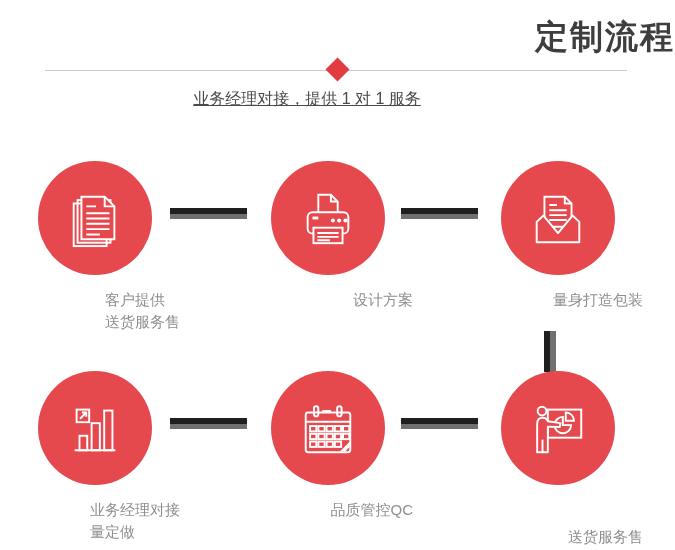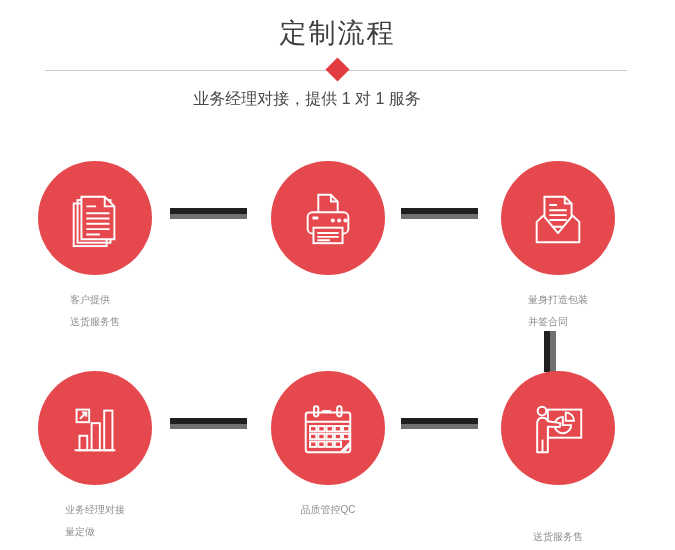--- a/index.html
+++ b/index.html
@@ -8,32 +8,32 @@
     --title-gray:#3e3e3e;
     --subtitle-gray:#4a4a4a;
     --label-gray:#8f8f8f;
     --connector-dark:#1f1f1f;
     --connector-light:#707070;
     --divider-gray:#cbcbcb;
   }
   html,body{margin:0;padding:0;background:#fff;}
   body{font-family:"Liberation Sans","DejaVu Sans",sans-serif;}
   .canvas{position:relative;width:675px;height:550px;background:#fff;overflow:hidden;}
-  .title{position:absolute;top:15px;left:0;width:675px;text-align:center;
-         font-size:27px;font-weight:normal;letter-spacing:2px;color:var(--title-gray);}
+  .title{position:absolute;top:15px;left:0;width:675px;text-align:right;
+         font-size:33px;font-weight:bold;letter-spacing:2px;color:var(--title-gray);}
   .divider-line{position:absolute;top:70px;left:45px;width:582px;height:1px;background:var(--divider-gray);}
   .diamond{position:absolute;top:61px;left:329px;width:17px;height:17px;
            background:var(--diamond-red);transform:rotate(45deg);}
   .subtitle{position:absolute;top:89px;left:0;width:614px;text-align:center;
-            font-size:16px;color:var(--subtitle-gray);}
+            font-size:16px;color:var(--subtitle-gray);text-decoration:underline;}
   .circle{position:absolute;width:114px;height:114px;border-radius:50%;
           background:var(--accent-red);display:flex;align-items:center;justify-content:center;}
   .circle svg{display:block;}
-  .step-label{position:absolute;width:170px;display:flex;justify-content:center;
-              font-size:10px;line-height:22px;color:var(--label-gray);}
+  .step-label{position:absolute;width:170px;display:flex;justify-content:flex-end;
+              font-size:15px;line-height:22px;color:var(--label-gray);}
   .step-label .inner{text-align:left;}
   .conn-h{position:absolute;width:77px;height:11px;
           background:linear-gradient(to bottom,var(--connector-dark) 0 55%,var(--connector-light) 55% 100%);}
   .conn-v{position:absolute;width:12px;height:41px;
           background:linear-gradient(to right,var(--connector-dark) 0 50%,var(--connector-light) 50% 100%);}
   .ic{stroke:#fff;fill:none;stroke-width:2;stroke-linecap:butt;stroke-linejoin:miter;}
   .ic-fill{fill:var(--accent-red);}
 </style>
 </head>
 <body>
@@ -146,26 +146,26 @@
   </div>
 
   <div class="step-label" style="left:10px;top:289px">
     <div class="inner">
       <div>客户提供</div>
       <div>送货服务售</div>
     </div>
   </div>
   <div class="step-label" style="left:243px;top:289px">
     <div class="inner">
+      <div>设计方案</div>
     </div>
   </div>
   <div class="step-label" style="left:473px;top:289px">
     <div class="inner">
       <div>量身打造包装</div>
-      <div>并签合同</div>
     </div>
   </div>
 
   <div class="step-label" style="left:10px;top:499px">
     <div class="inner">
       <div>业务经理对接</div>
       <div>量定做</div>
     </div>
   </div>
   <div class="step-label" style="left:243px;top:499px">

